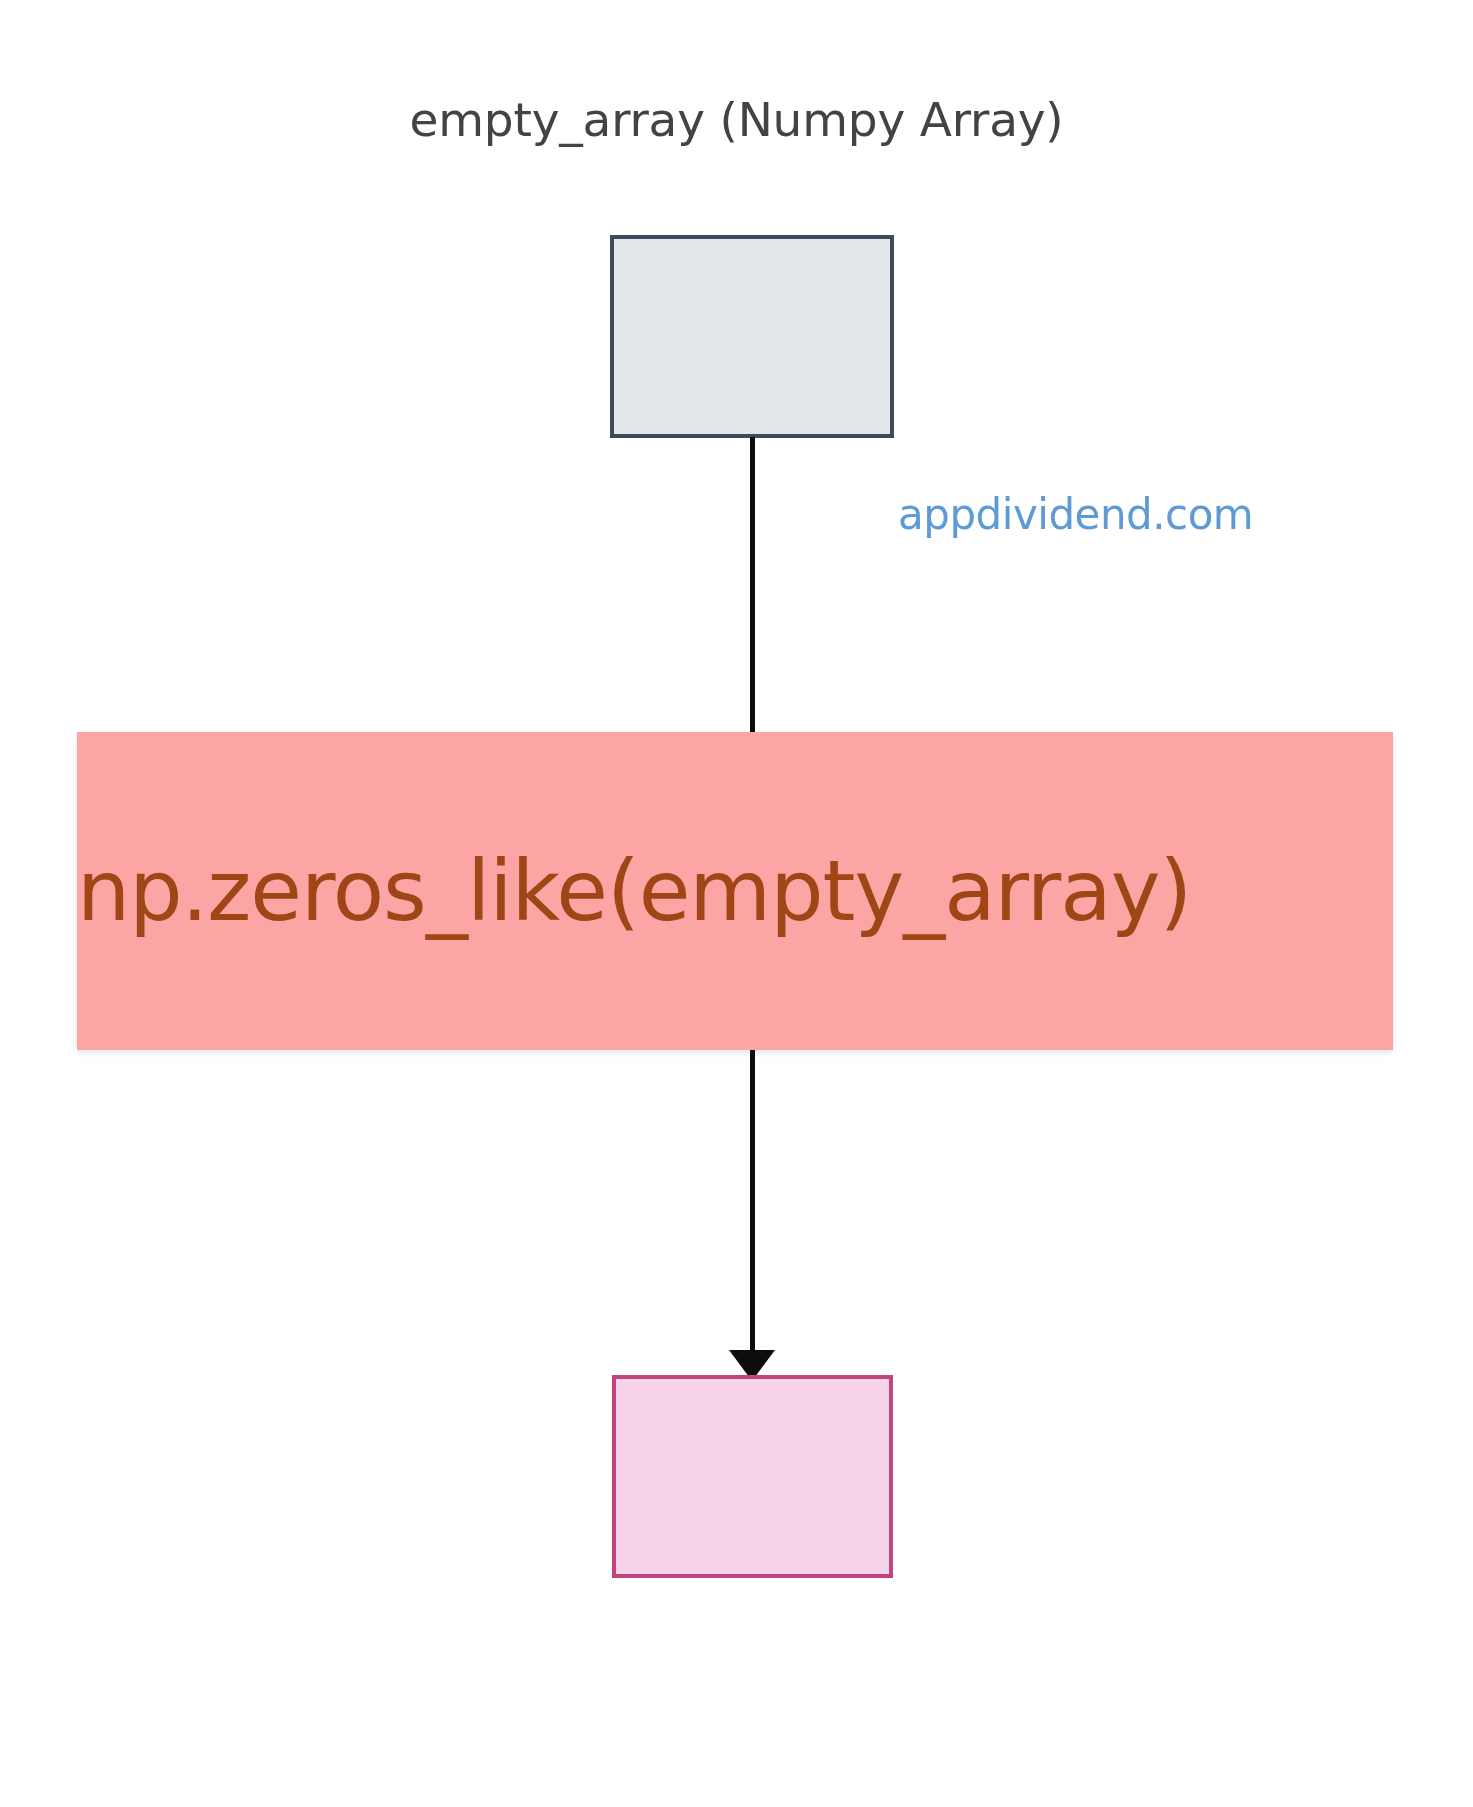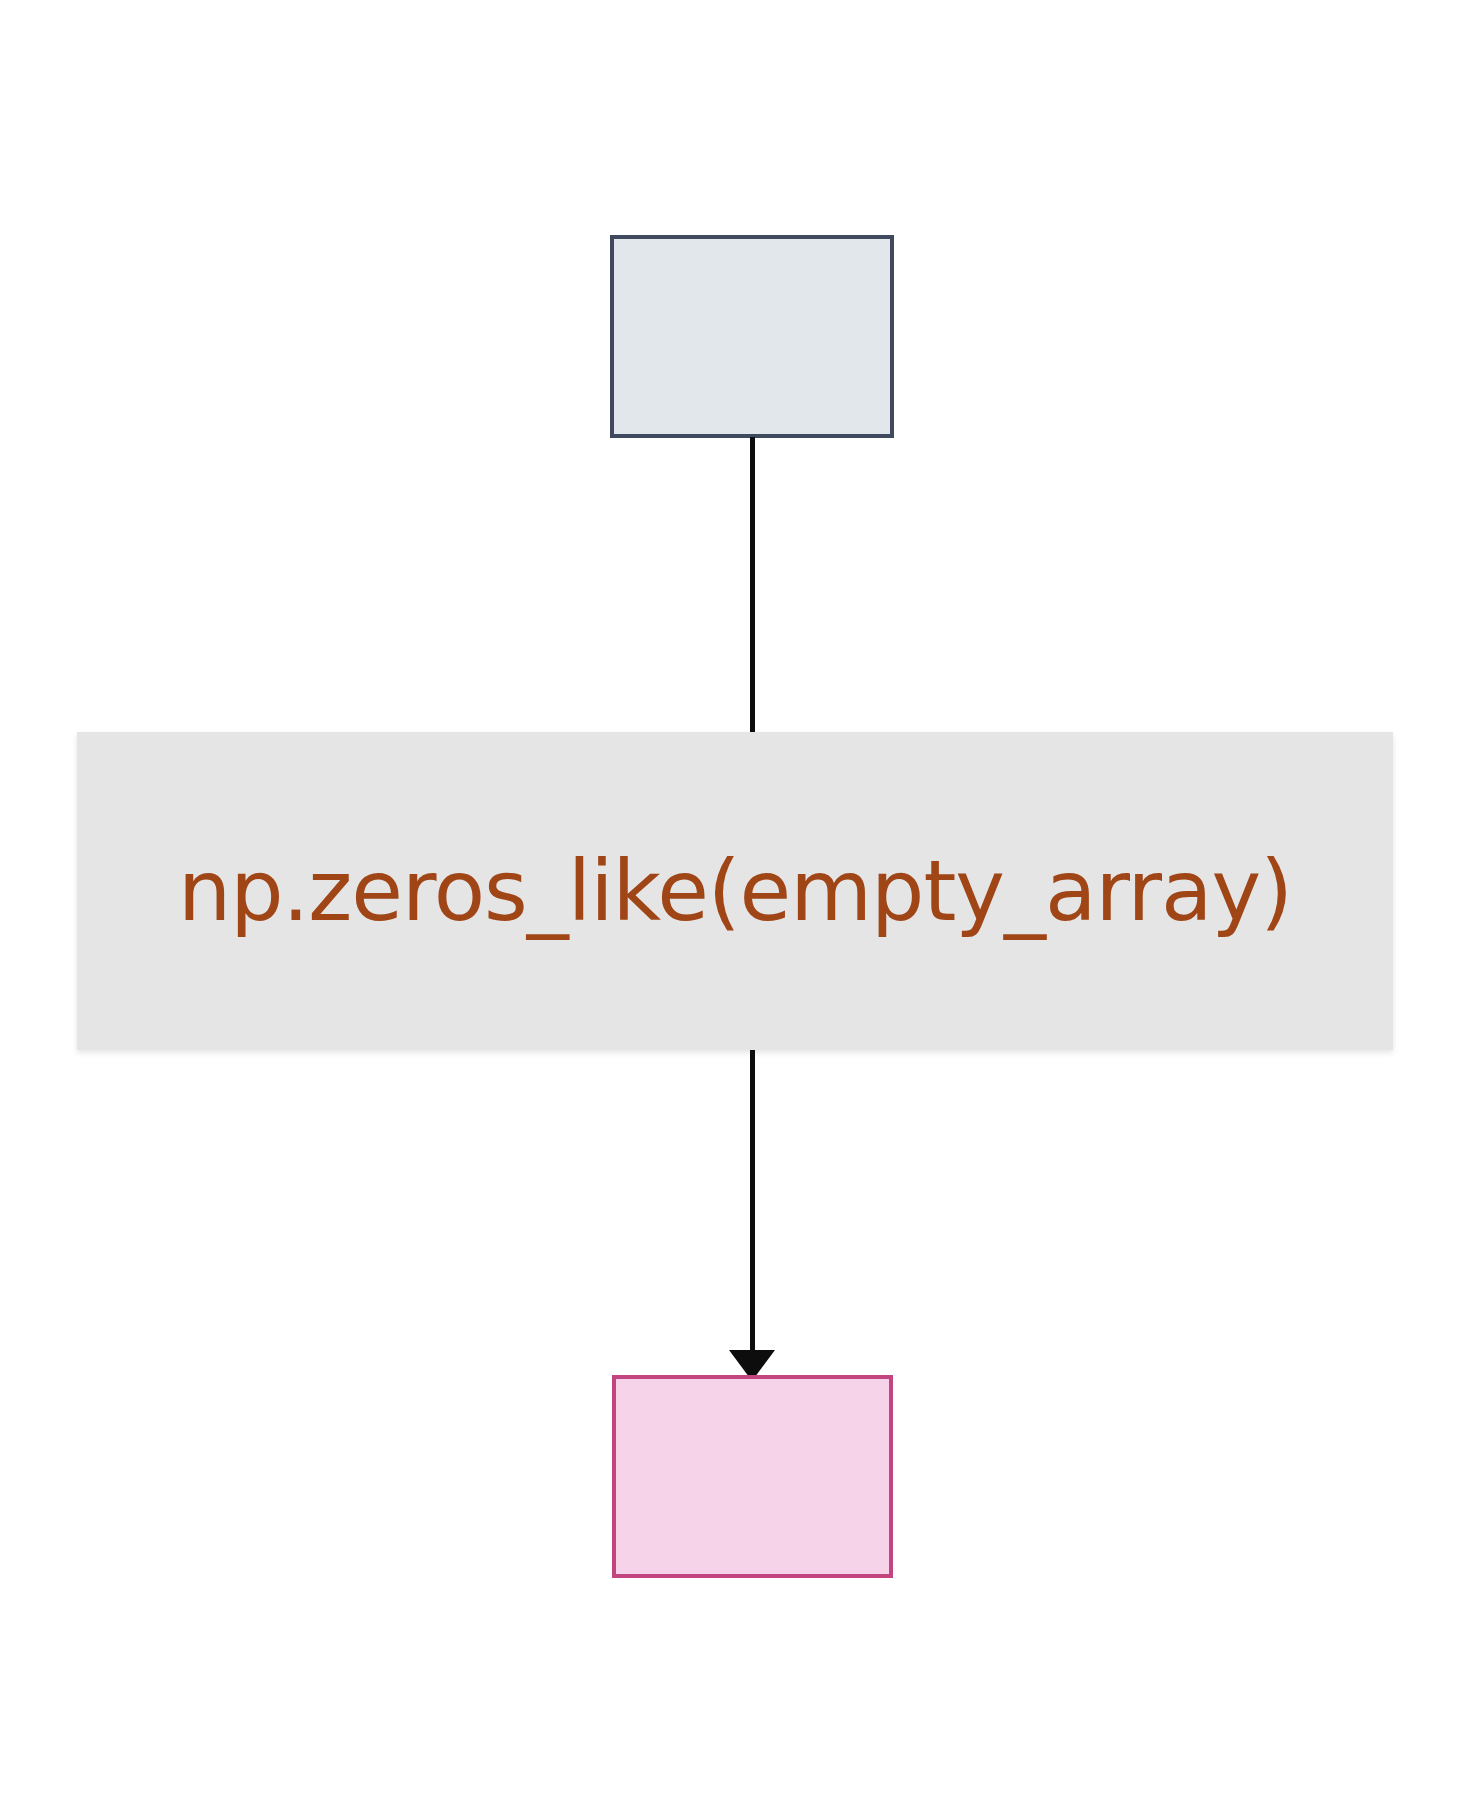--- a/index.html
+++ b/index.html
@@ -56,24 +56,23 @@
     background: #F7D3E9;
     border: 4px solid #C3457F;
   }
 
   #box-operation {
     position: absolute;
     left: 77px;
     top: 732px;
     width: 1316px;
     height: 318px;
-    background: #e5e5e5;
+    background: #fca5a5;
     display: flex;
     align-items: center;
-    justify-content: center;
     box-shadow: 0 3px 6px rgba(0,0,0,0.10);
   }
 
   #operation-text {
     color: #A04516;
     font-family: "DejaVu Sans", sans-serif;
     font-size: 84px;
     font-weight: 400;
     letter-spacing: -1px;
     white-space: nowrap;
@@ -117,25 +116,27 @@
     font-weight: 400;
     letter-spacing: -0.5px;
     white-space: nowrap;
   }
 </style>
 </head>
 <body>
 
 <div id="canvas">
 
+  <div class="node-label" id="label-top">empty_array (Numpy Array)</div>
 
   <div class="box" id="box-empty-array"></div>
 
   <div class="connector" id="connector-top"></div>
 
+  <div id="watermark">appdividend.com</div>
 
   <div id="box-operation">
     <span id="operation-text">np.zeros_like(empty_array)</span>
   </div>
 
   <div class="connector" id="connector-bottom"></div>
 
   <div id="arrow-head"></div>
 
   <div class="box" id="box-empty-zeros"></div>

